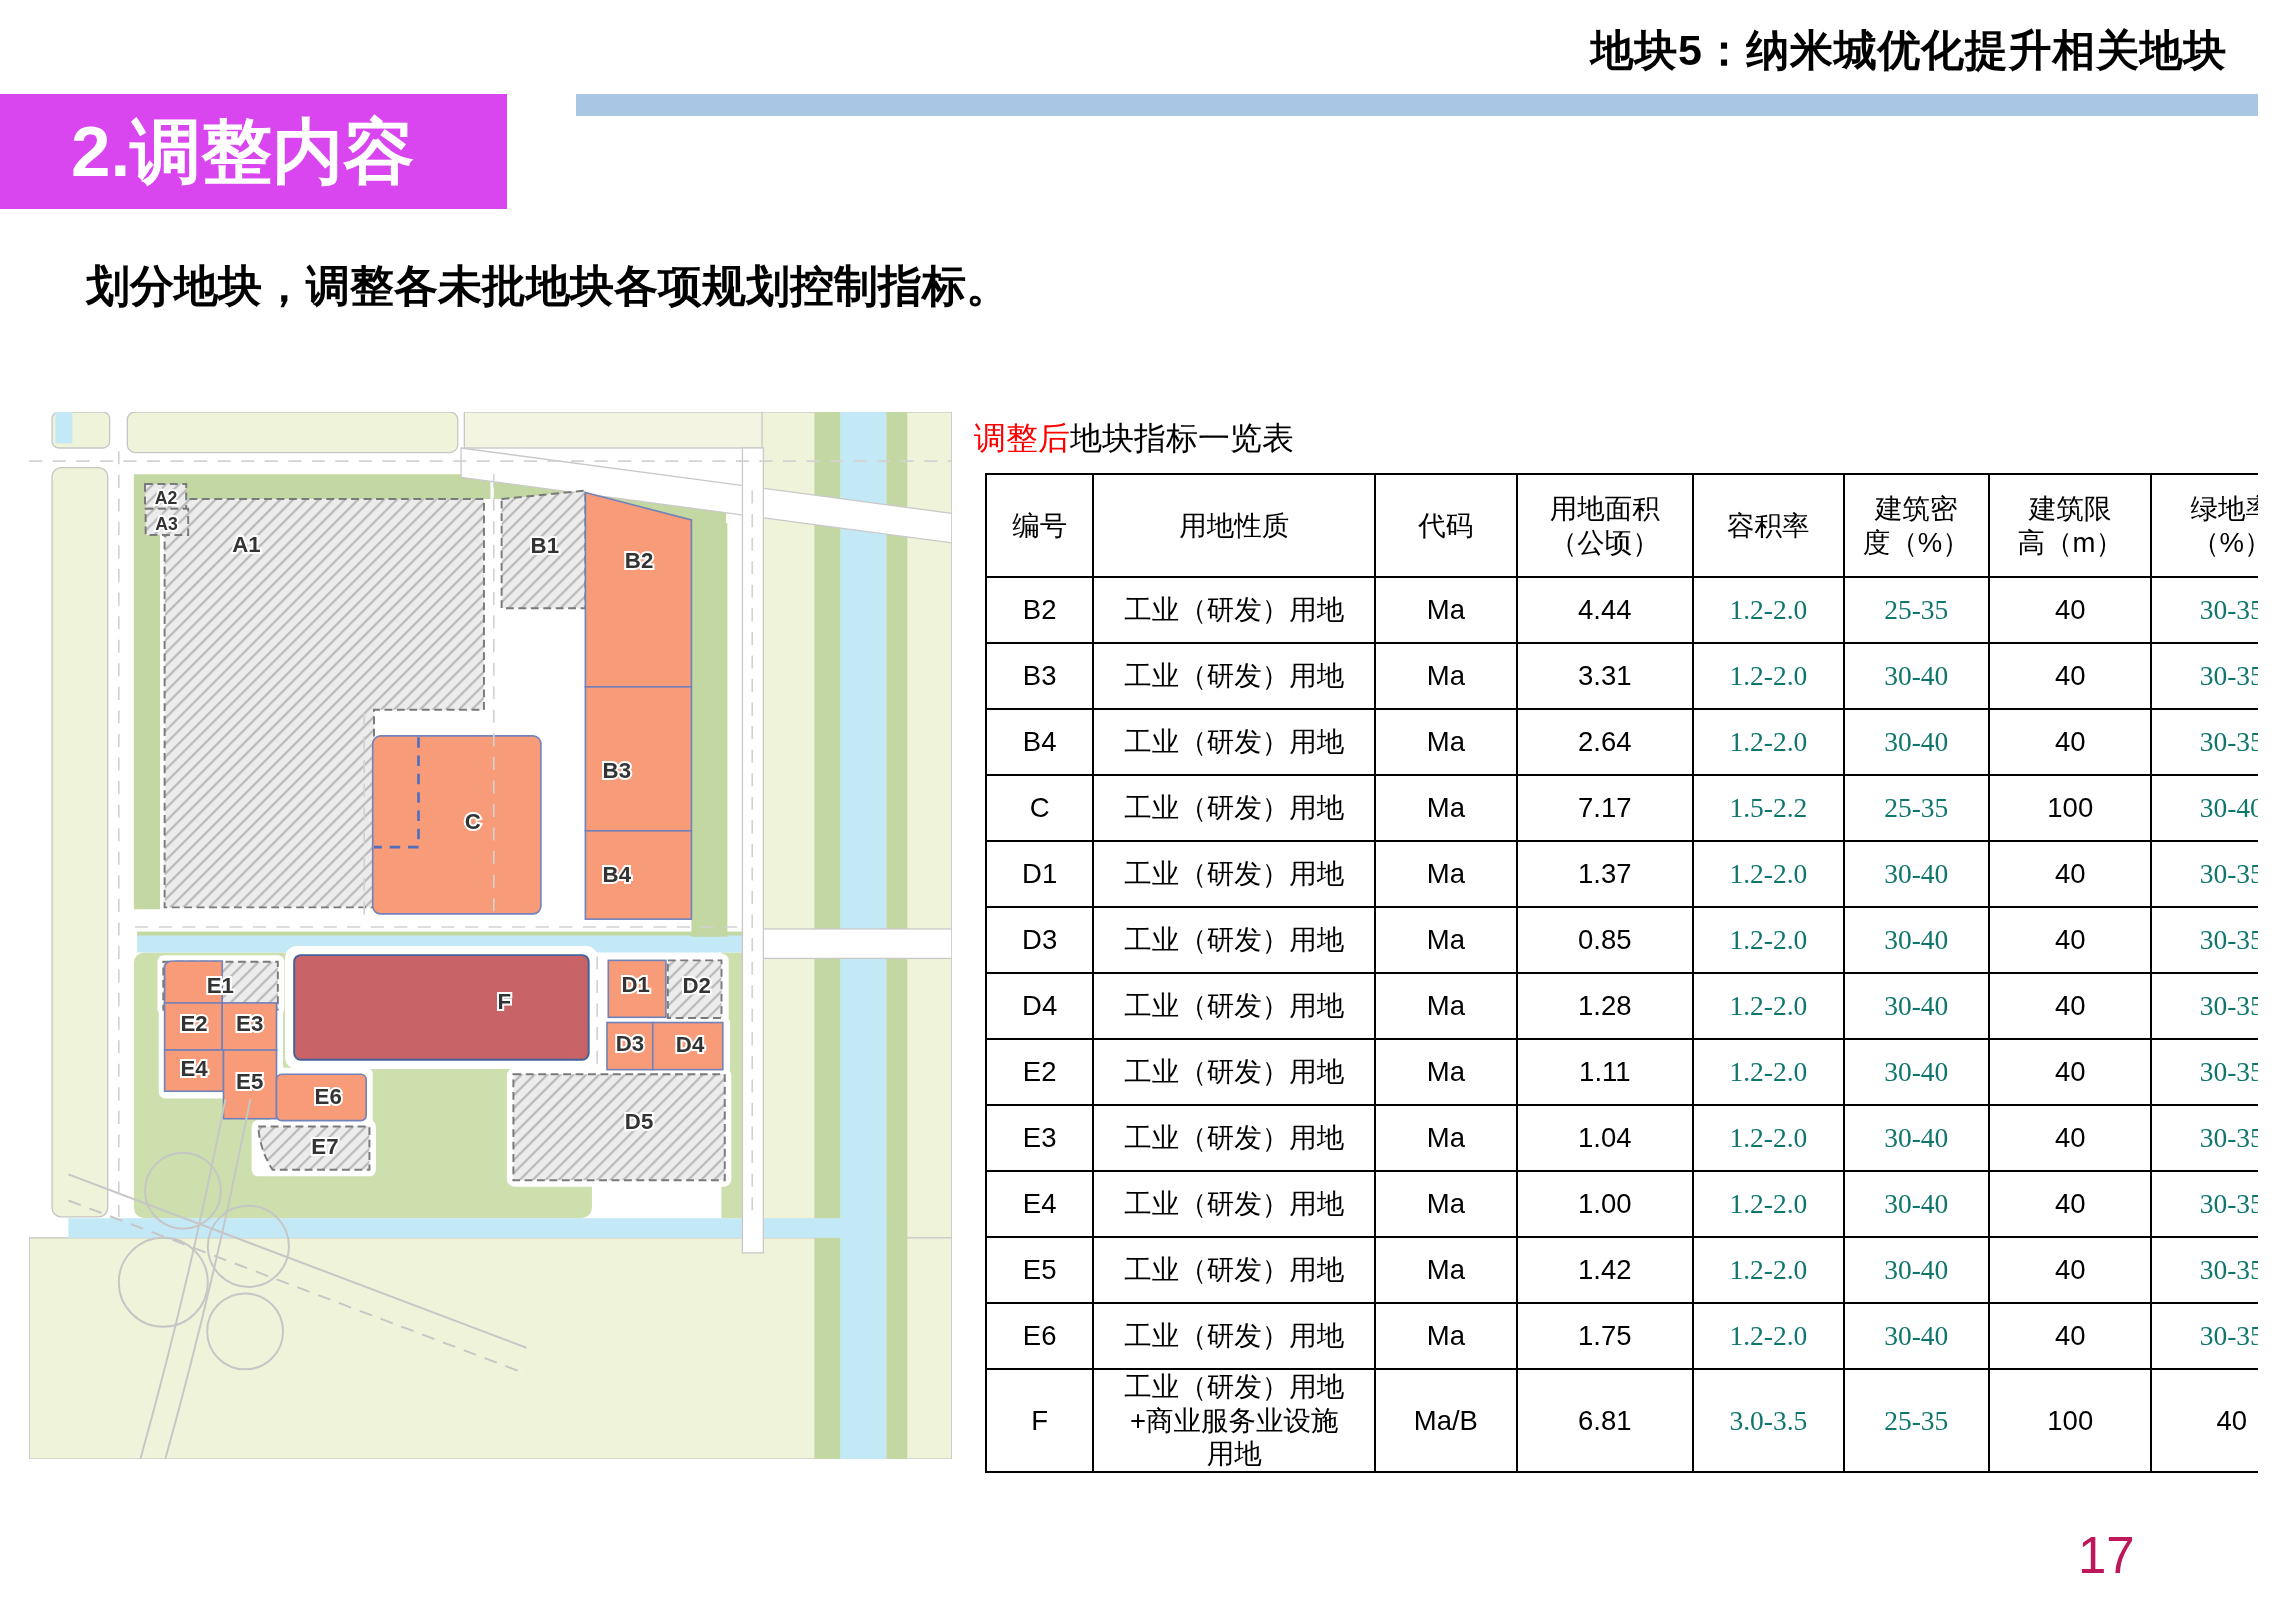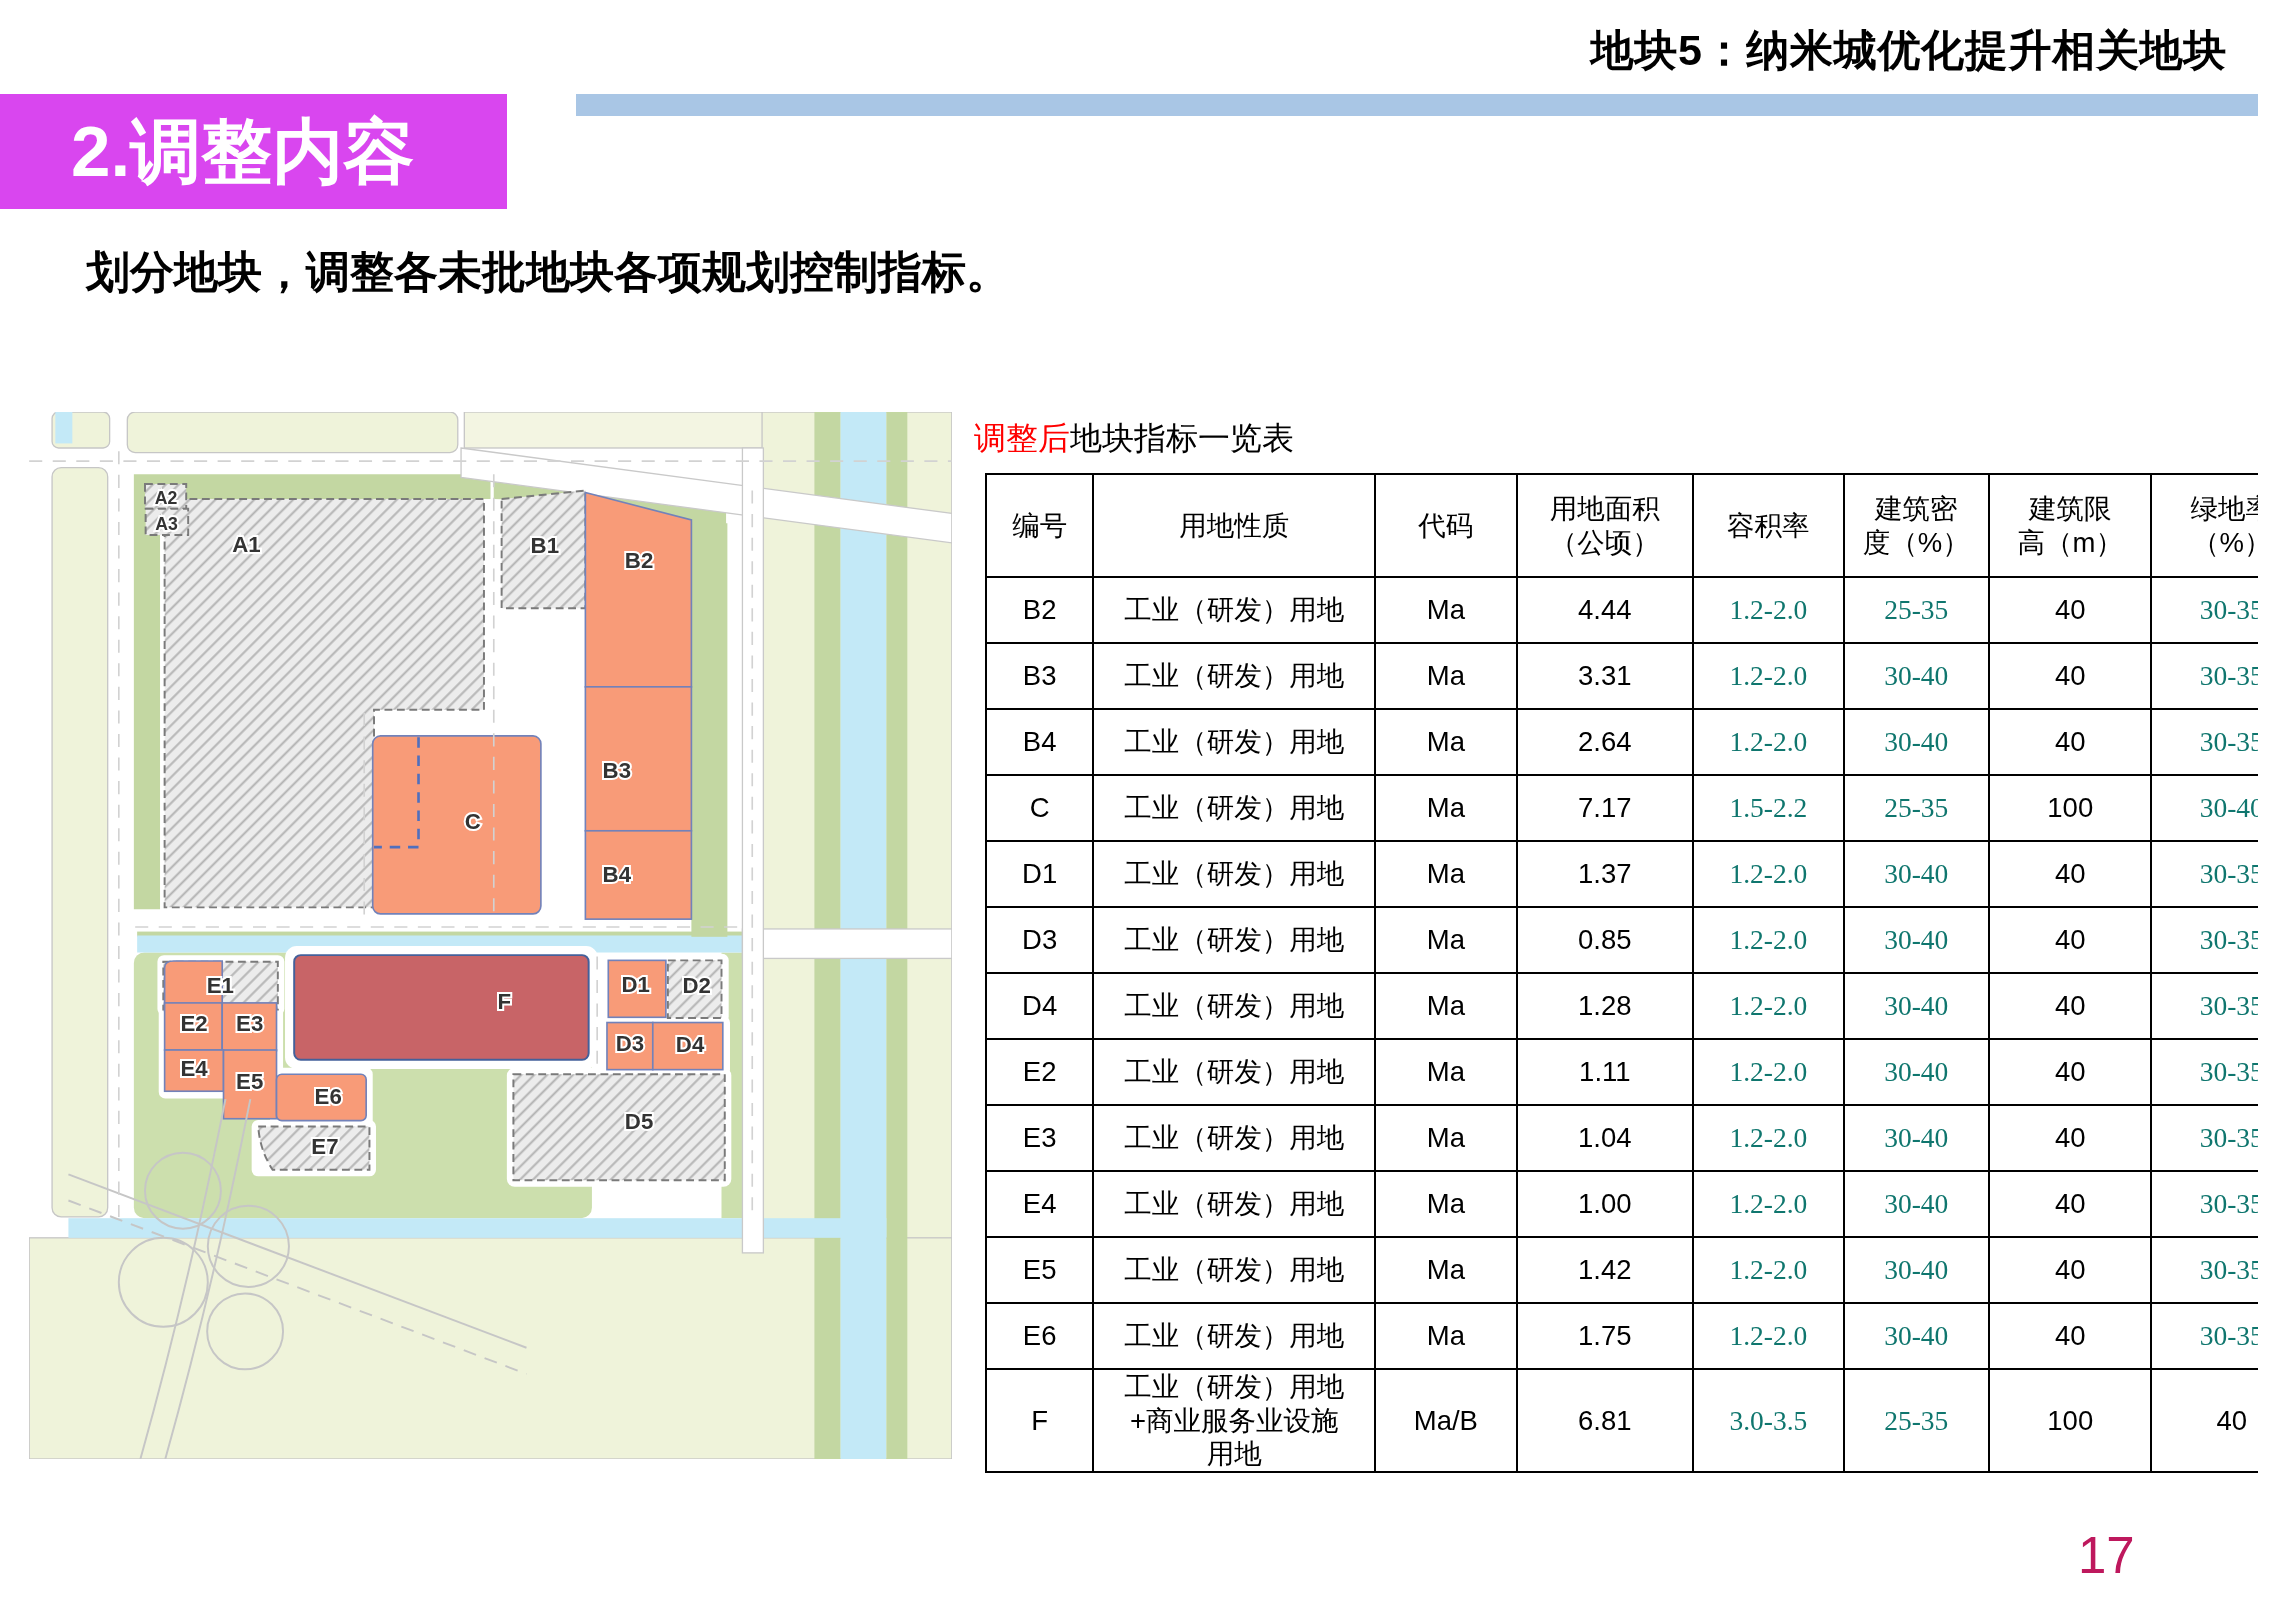--- a/index.html
+++ b/index.html
@@ -5,21 +5,21 @@
   html,body{margin:0;padding:0;background:#fff;}
   #slide{position:relative;width:2258px;height:1623px;background:#ffffff;overflow:hidden;
          font-family:"Liberation Sans","DejaVu Sans",sans-serif;}
 
   
   #header-title{position:absolute;top:22px;right:31px;font-size:43px;font-weight:bold;color:#000;letter-spacing:0.7px;}
   #accent-bar{position:absolute;left:576px;top:94px;width:1720px;height:22px;background:#a9c6e5;}
   #section-box{position:absolute;left:0;top:94px;width:507px;height:115px;background:#d946ef;}
   #section-box span{position:absolute;left:71px;top:50%;transform:translateY(-50%);
          font-size:71px;font-weight:bold;color:#ffffff;}
-  #subtitle{position:absolute;left:86px;top:243px;font-size:44px;font-weight:bold;color:#000;}
+  #subtitle{position:absolute;left:86px;top:257px;font-size:44px;font-weight:bold;color:#000;}
 
   
   #map-wrap{position:absolute;left:29.4px;top:412px;width:923px;height:1047px;}
   .plabel{font-size:34px;font-weight:bold;fill:#333;stroke:#ffffff;stroke-width:6px;paint-order:stroke;text-anchor:middle;}
   .plabel.small{font-size:27px;}
 
   
   #table-title{position:absolute;left:960px;top:417px;font-size:32px;color:#000;}
   #table-title .hl{color:#ff0000;margin-left:14px;}
   #spec-table{position:absolute;left:985px;top:473px;border-collapse:collapse;table-layout:fixed;width:1328px;}

